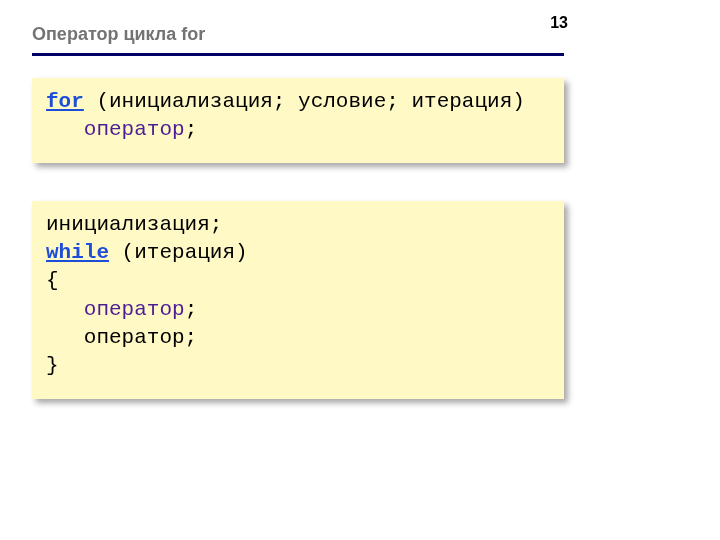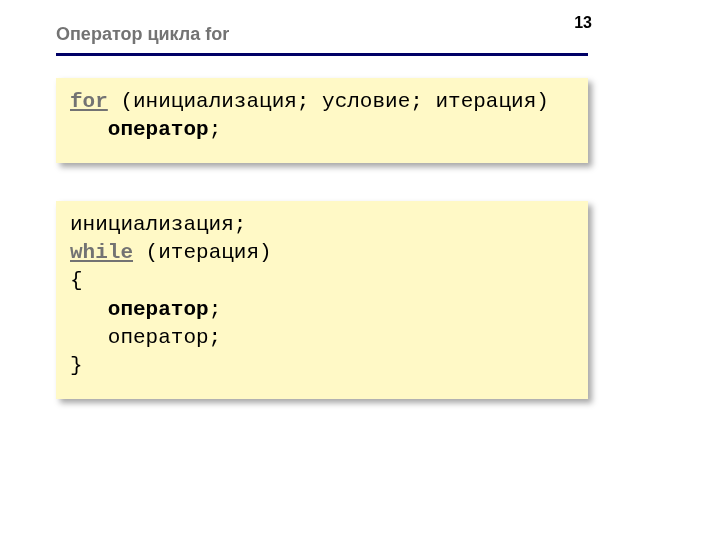--- a/index.html
+++ b/index.html
@@ -10,21 +10,20 @@
     background: #ffffff;
     font-family: Arial, Helvetica, sans-serif;
     overflow: hidden;
   }
   .slide {
     position: relative;
     width: 596px;
     height: 540px;
     box-sizing: border-box;
     padding: 20px 32px 0 32px;
-    margin-left: 24px;
   }
   .page-number {
     position: absolute;
     top: 14px;
     right: 28px;
     font-size: 16px;
     font-weight: bold;
     color: #000;
   }
   .title {
@@ -43,27 +42,27 @@
     box-shadow: 4px 4px 6px rgba(0,0,0,0.35);
     padding: 10px 14px 18px 14px;
     margin-bottom: 38px;
     font-family: "Courier New", Courier, monospace;
     font-size: 21px;
     line-height: 1.35;
     color: #000;
     white-space: pre;
   }
   .kw {
-    color: #737373;
+    color: #1d4ed8;
     text-decoration: underline;
     font-weight: bold;
   }
   .op {
-    color: #000000;
-    font-weight: bold;
+    color: #4c1d95;
+    font-weight: normal;
   }
 </style>
 </head>
 <body>
 
 <div class="slide">
 
   <div class="page-number">13</div>
 
   <div class="title">Оператор цикла for</div>

